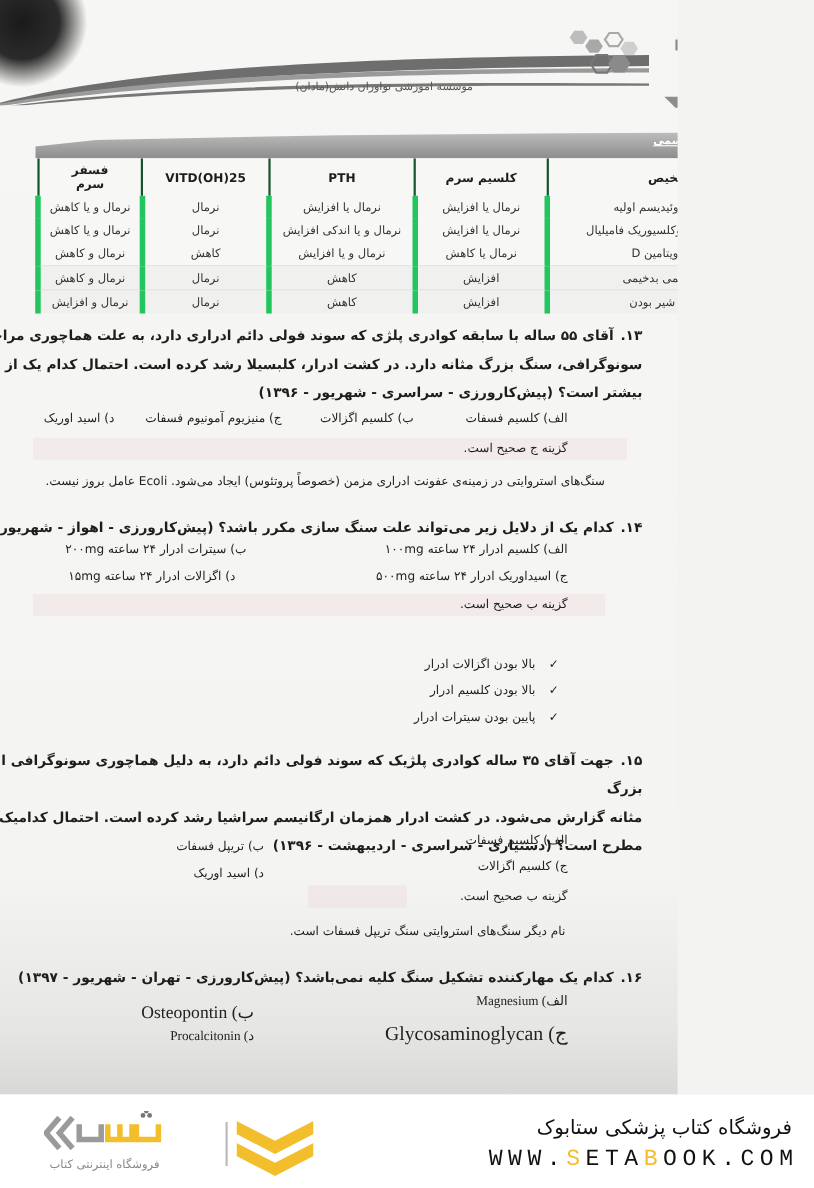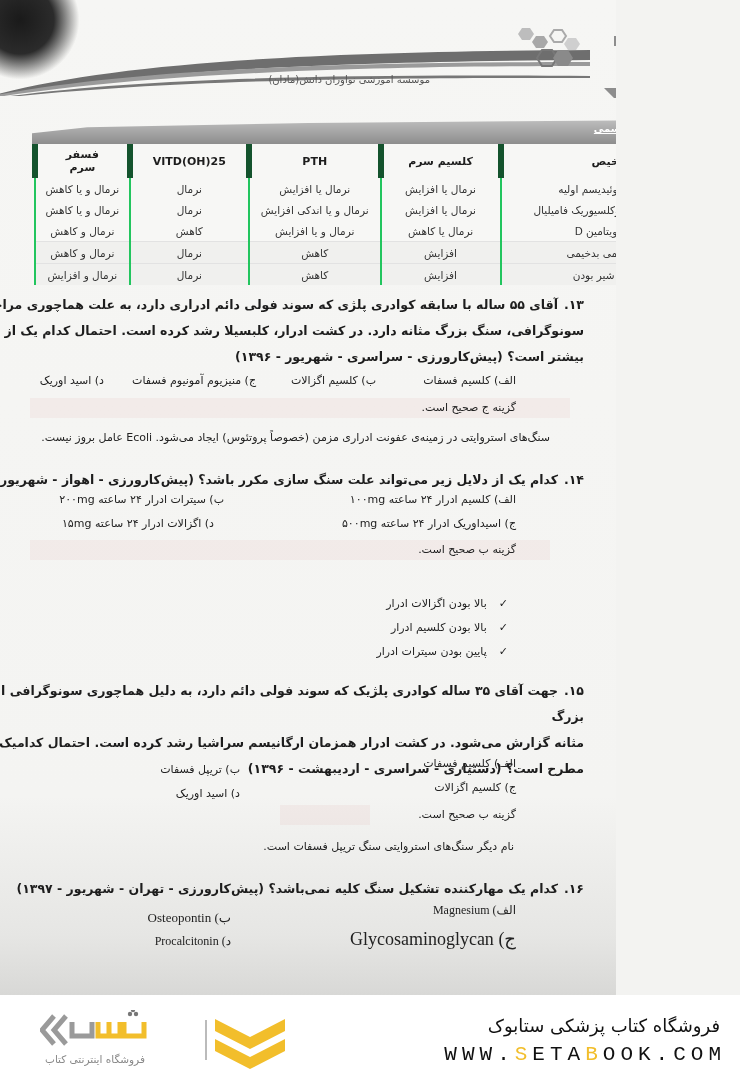--- a/index.html
+++ b/index.html
@@ -43,22 +43,22 @@
   }
   .table-title {
     position:absolute; right:6px; top:3px; color:#fff; font-size:10px; font-weight:bold;
     direction:rtl;
     text-decoration:underline;
   }
   table {
     width:100%; border-collapse:collapse; direction:rtl; font-size:10.5px;
     background:#f7f7f5;
   }
-  th { font-weight:bold; font-size:11px; padding:4px 20px; border-left:6px solid #14532d; text-align:center; }
-  td { padding:2px 4px; text-align:center; border-left:2px solid #22c55e; height:17px; color:#333; }
+  th { font-weight:bold; font-size:11px; padding:4px 20px; border-left:2px solid #14532d; text-align:center; }
+  td { padding:2px 4px; text-align:center; border-left:5px solid #22c55e; height:17px; color:#333; }
   td.diag { text-align:center; padding-right:8px; }
   tr.sep td { border-top:1px solid #e2e2e2; }
   tr.shade td { background:#f0f0ee; }
 
   
   .rtl { direction:rtl; text-align:right; }
   .q {
     position:absolute; right:32px; font-size:12.5px; font-weight:bold; line-height:26px;
   }
   .q .num { margin-left:6px; }
@@ -211,21 +211,21 @@
   <div class="opt" style="top:781px; right:100px;">ج) کلسیم اگزالات</div>
   <div class="opt" style="top:787px; right:376px;">د) اسید اوریک</div>
   <div class="faint-bar" style="top:805px; left:280px; width:90px;"></div>
   <div class="ans" style="top:808px; right:100px;">گزینه ب صحیح است.</div>
   <div class="note" style="top:840px; right:102px;">نام دیگر سنگ‌های استروایتی سنگ تریپل فسفات است.</div>
 
   <div class="q rtl" style="top:876px; width:680px;">
     <div><span class="num">۱۶.</span><span>کدام یک مهارکننده تشکیل سنگ کلیه نمی‌باشد؟ (پیش‌کارورزی - تهران - شهریور - ۱۳۹۷)</span></div>
   </div>
   <div class="opt" style="top:903px; right:100px; font-family:'Liberation Serif', serif; font-size:12px;">الف) Magnesium</div>
-  <div class="opt" style="top:910px; right:385px; font-family:'Liberation Serif', serif; font-size:13px;">ب) Osteopontin</div>
+  <div class="opt" style="top:910px; right:385px; font-family:'Liberation Serif', serif; font-size:16px;">ب) Osteopontin</div>
   <div class="opt" style="top:928px; right:100px; font-family:'Liberation Serif', serif; font-size:18px;">ج) Glycosaminoglycan</div>
   <div class="opt" style="top:934px; right:385px; font-family:'Liberation Serif', serif; font-size:12px;">د) Procalcitonin</div>
 
   <div class="page-num-badge">
     <svg viewBox="0 0 46 22" width="46" height="22">
       <path d="M2,22 L12,2 L34,2 L44,22" fill="none" stroke="#333" stroke-width="1.5"></path>
     </svg>
     <span style="position:absolute; left:15px; top:8px; font-size:11px;">۸۸</span>
   </div>
 </div>

